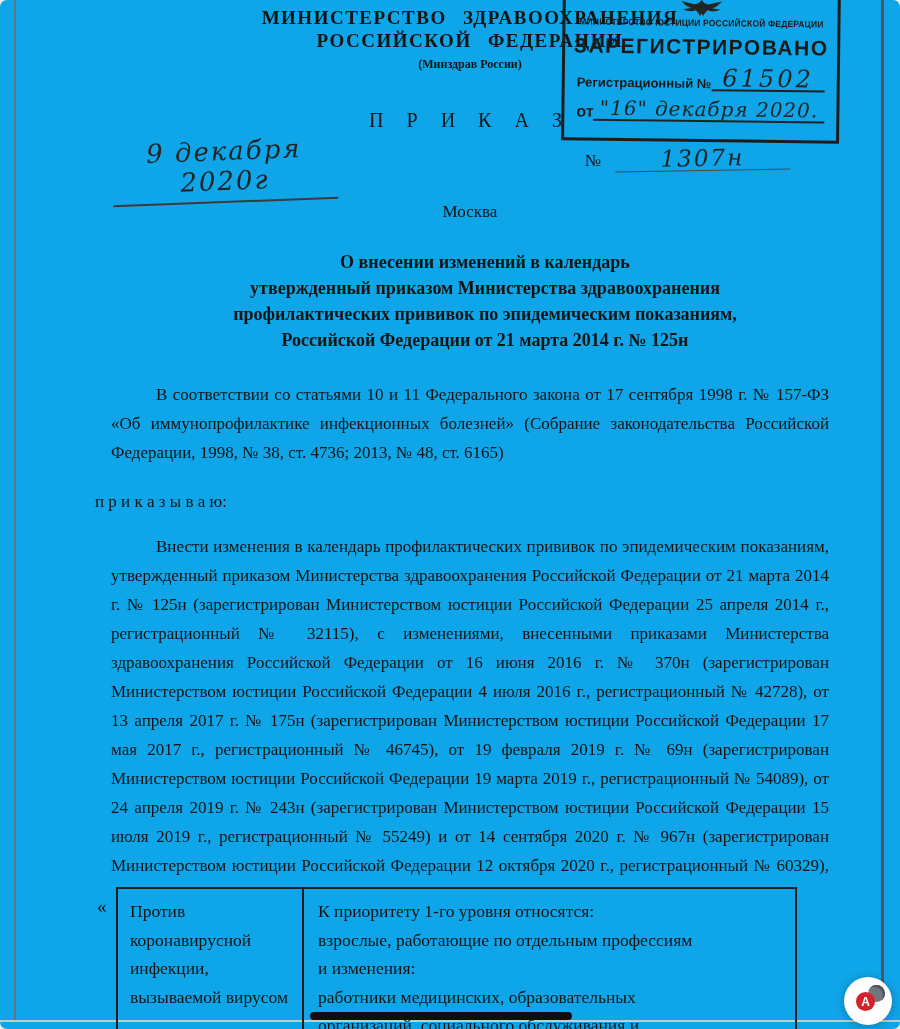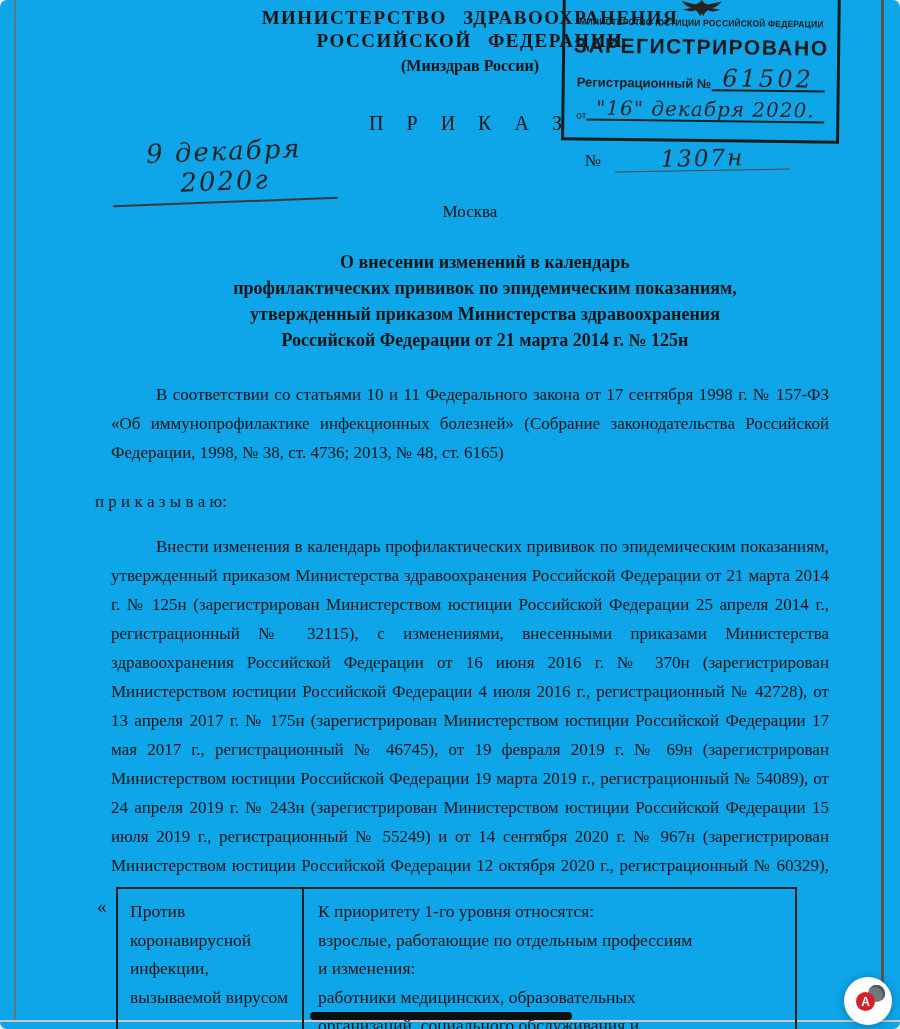--- a/index.html
+++ b/index.html
@@ -9,21 +9,21 @@
     overflow:hidden;border-radius:7px;margin:0 auto;
   }
   
   .edge-left{position:absolute;left:14px;top:0;width:2px;height:1020px;background:#6e6e6e;opacity:.85;}
   .edge-right{position:absolute;left:881px;top:0;width:3px;height:1014px;background:#555;}
   .edge-bottom{position:absolute;left:0;top:1020px;width:900px;height:2px;background:#c9c9c9;}
 
   
   .header{position:absolute;left:95px;top:6px;width:750px;text-align:center;}
   .ministry-line{font-size:19px;font-weight:bold;letter-spacing:1.5px;word-spacing:10px;line-height:23px;}
-  .ministry-short{font-size:16px;font-weight:bold;margin-top:5px;}
+  .ministry-short{font-size:12px;font-weight:bold;margin-top:5px;}
   .doc-type{font-size:20px;font-weight:normal;letter-spacing:9px;margin-top:37px;}
 
   
   .hand{font-style:italic;font-family:"DejaVu Serif","Liberation Serif",serif;color:#232323;}
   .hand-date{
     position:absolute;left:112px;top:136px;width:225px;text-align:center;
     font-size:26px;letter-spacing:2px;padding-bottom:5px;
     border-bottom:2px solid #3a3a3a;transform:rotate(-2.2deg);
   }
 
@@ -40,21 +40,21 @@
     position:absolute;left:562px;top:-16px;width:272px;height:152px;
     border:3px solid #1c1c1c;transform:rotate(0.7deg);text-align:center;z-index:5;
     font-family:"Liberation Sans","DejaVu Sans",sans-serif;color:#1a1a1a;
   }
   .stamp-eagle{margin-top:12px;height:18px;}
   .stamp-ministry{font-size:9px;font-weight:bold;letter-spacing:.2px;transform:scaleX(.94);margin-top:1px;white-space:nowrap;}
   .stamp-registered{font-size:21px;font-weight:bold;letter-spacing:1.5px;margin-top:7px;}
   .stamp-row{display:flex;align-items:flex-end;margin:8px 12px 0 12px;}
   .stamp-reg-label{font-size:13px;font-weight:bold;white-space:nowrap;}
   .stamp-reg-value{flex:1;border-bottom:2px solid #222;font-size:24px;line-height:22px;letter-spacing:3px;text-align:center;}
-  .stamp-date-label{font-size:10px;font-weight:normal;}
+  .stamp-date-label{font-size:16px;font-weight:bold;}
   .stamp-date-value{flex:1;border-bottom:2px solid #222;font-size:20px;line-height:21px;letter-spacing:1px;text-align:center;white-space:nowrap;}
 
   
   .title-block{position:absolute;left:110px;top:249px;width:750px;text-align:center;
     font-size:18px;font-weight:bold;line-height:26px;}
 
   
   .body-text{position:absolute;left:95px;top:364px;width:750px;height:521px;overflow:hidden;
     font-size:17px;line-height:29px;text-align:justify;}
   .body-text p{margin:16px;text-indent:45px;}
@@ -116,22 +116,22 @@
       <span class="stamp-reg-value hand">61502</span>
     </div>
     <div class="stamp-row">
       <span class="stamp-date-label">от</span>
       <span class="stamp-date-value hand">"16" декабря 2020.</span>
     </div>
   </div>
 
   <div class="title-block">
     <div>О внесении изменений в календарь</div>
+    <div>утвержденный приказом Министерства здравоохранения</div>
     <div>профилактических прививок по эпидемическим показаниям,</div>
-    <div>утвержденный приказом Министерства здравоохранения</div>
     <div>Российской Федерации от 21 марта 2014 г. № 125н</div>
   </div>
 
   <div class="body-text">
     <p>В соответствии со статьями 10 и 11 Федерального закона от 17 сентября 1998 г. № 157-ФЗ «Об иммунопрофилактике инфекционных болезней» (Собрание законодательства Российской Федерации, 1998, № 38, ст. 4736; 2013, № 48, ст. 6165)</p>
     <div class="prikaz-line">п р и к а з ы в а ю:</div>
     <p>Внести изменения в календарь профилактических прививок по эпидемическим показаниям, утвержденный приказом Министерства здравоохранения Российской Федерации от 21 марта 2014 г. № 125н (зарегистрирован Министерством юстиции Российской Федерации 25 апреля 2014 г., регистрационный № 32115), с изменениями, внесенными приказами Министерства здравоохранения Российской Федерации от 16 июня 2016 г. № 370н (зарегистрирован Министерством юстиции Российской Федерации 4 июля 2016 г., регистрационный № 42728), от 13 апреля 2017 г. № 175н (зарегистрирован Министерством юстиции Российской Федерации 17 мая 2017 г., регистрационный № 46745), от 19 февраля 2019 г. № 69н (зарегистрирован Министерством юстиции Российской Федерации 19 марта 2019 г., регистрационный № 54089), от 24 апреля 2019 г. № 243н (зарегистрирован Министерством юстиции Российской Федерации 15 июля 2019 г., регистрационный № 55249) и от 14 сентября 2020 г. № 967н (зарегистрирован Министерством юстиции Российской Федерации 12 октября 2020 г., регистрационный № 60329), следующие изменения:</p>
     <p>а) дополнить позицией следующего содержания:</p>
   </div>
 

